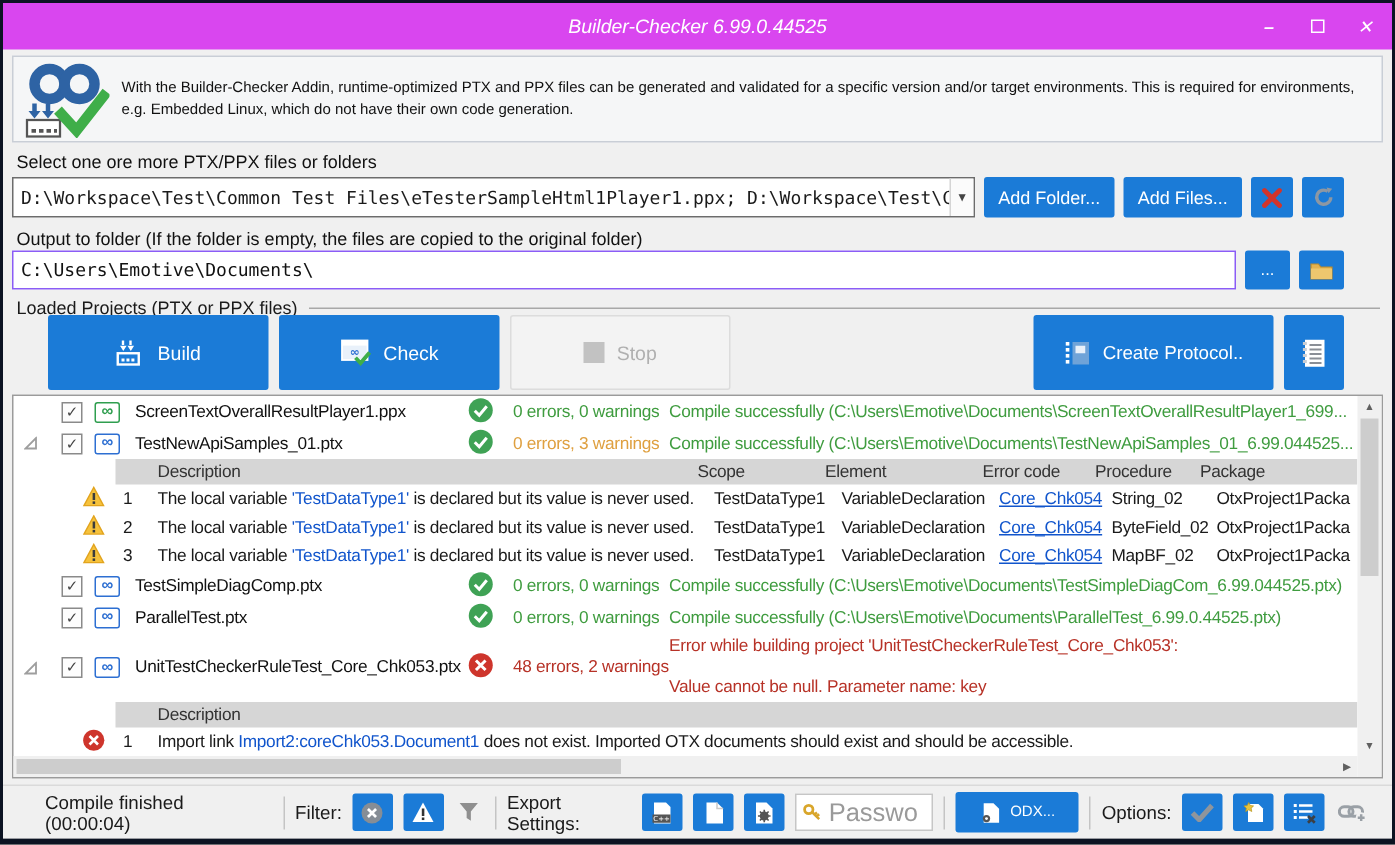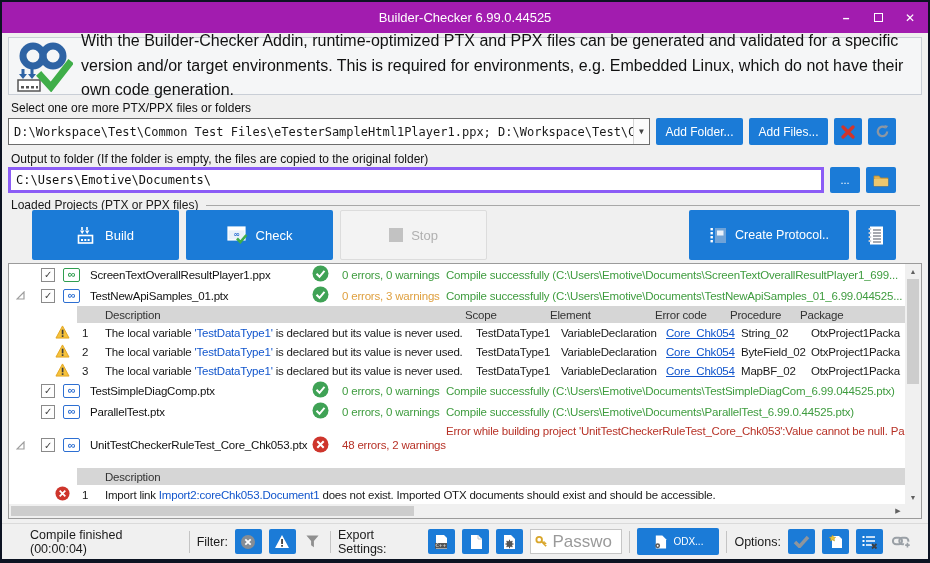--- a/index.html
+++ b/index.html
@@ -5,49 +5,49 @@
   * { margin:0; padding:0; box-sizing:border-box; }
   html,body { background:#444; }
   .window {
     position:relative; width:930px; height:563px;
     background:#f0f0f0;
     border:2px solid #0c1322; border-bottom-width:4px;
     font-family:"Liberation Sans", sans-serif;
     color:#1a1a1a; overflow:hidden;
   }
   
-  .titlebar { position:absolute; left:0; top:0; right:0; height:31px; background:#a21caf; }
+  .titlebar { position:absolute; left:0; top:0; right:0; height:31px; background:#d946ef;font-style:italic; }
   .titlebar .title {
     position:absolute; left:0; right:0; top:0; height:31px;
     display:flex; align-items:center; justify-content:center;
     color:#fff; font-size:13px;
   }
   .win-controls { position:absolute; right:2px; top:0; height:31px; display:flex; }
   .win-btn { width:32px; height:31px; display:flex; align-items:center; justify-content:center; color:#fff; font-size:12px; cursor:pointer; }
   .wb-min  { font-weight:bold; }
   .wb-max span { display:block; width:9px; height:9px; border:1px solid #fff; }
   
   .header-strip {
     position:absolute; left:6px; right:6px; top:35px; height:58px;
     background:#f5f6f7; border:1px solid #c9ced6;
     display:flex; align-items:center; padding:2px 10px 2px 6px;
   }
   .logo { width:58px; height:52px; flex:none; margin-right:8px; }
-  .header-desc { font-size:16px; line-height:1.55; color:#111; }
+  .header-desc { font-size:10px; line-height:1.55; color:#111; }
   
   .sec-label { position:absolute; left:9px; font-size:12px; color:#111; }
   .row-flex { position:absolute; display:flex; gap:6px; align-items:stretch; }
   .combo {
     flex:1; background:#fff; border:1px solid #6c6c6c; display:flex; align-items:center;
     font-family:"DejaVu Sans Mono", monospace; font-size:12px; overflow:hidden;
   }
   .combo .pathtext { flex:1; white-space:nowrap; overflow:hidden; padding:0 2px 0 5px; }
   .combo .arrow { width:16px; align-self:stretch; display:flex; align-items:center; justify-content:center; color:#444; font-size:8px; border-left:1px solid #d5d5d5; background:#fbfbfb; }
   .txt-input {
-    flex:1; border:3px solid #8b5cf6; background:#fff; padding:0 5px;
+    flex:1; border:1px solid #8b5cf6; background:#fff; padding:0 5px;
     font-family:"DejaVu Sans Mono", monospace; font-size:12px; color:#111; outline:none;
   }
   .btn-blue {
     background:#1b7bd7; color:#fff; border:none; border-radius:2px;
     font-size:12px; font-family:inherit; display:flex; align-items:center; justify-content:center;
     cursor:pointer; gap:7px;
   }
   .btn-sq { width:28px; flex:none; }
   
   .group-label { position:absolute; left:9px; right:8px; top:196px; display:flex; align-items:center; font-size:12px; }
@@ -87,21 +87,21 @@
   .sh-desc { width:388px; padding-left:28px; } .sh-scope { width:85px; } .sh-elem { width:105px; }
   .sh-code { width:75px; } .sh-proc { width:70px; } .sh-pkg { flex:1; }
   .subrow { display:flex; align-items:center; height:19px; }
   .w-ind { width:46px; flex:none; } .w-icon { width:20px; flex:none; } .w-num { width:30px; padding-left:7px; flex:none; }
   .w-desc { width:360px; white-space:nowrap; overflow:hidden; flex:none; }
   .w-scope { width:85px; flex:none;margin-left:11px; } .w-elem { width:105px; flex:none; }
   .w-code { width:75px; flex:none; } .w-proc { width:70px; flex:none; }
   .w-pkg { flex:1; white-space:nowrap; overflow:hidden; }
   .err-desc { flex:1; white-space:nowrap; overflow:hidden; }
   .unit-row { height:46px; align-items:center; }
-  .unit-msg { align-self:stretch; display:flex; justify-content:space-between; padding:3px 0 4px 0; }
+  .unit-msg { align-self:stretch; display:flex; flex-direction:column; justify-content:space-between; padding:3px 0 4px 0; }
   
   .vscroll { position:absolute; top:0; right:0; bottom:14px; width:16px; background:#f0f0f0; }
   .vthumb { position:absolute; top:15px; left:2px; right:2px; height:105px; background:#cdcdcd; }
   .sb-arrow { position:absolute; left:0; right:0; height:14px; display:flex; align-items:center; justify-content:center; font-size:7px; color:#606060; cursor:pointer; }
   .hscroll { position:absolute; left:0; right:16px; bottom:0; height:14px; background:#f0f0f0; }
   .hthumb { position:absolute; left:2px; top:2px; bottom:2px; width:45%; background:#cdcdcd; }
   .hs-arrow { position:absolute; top:0; bottom:0; width:14px; display:flex; align-items:center; justify-content:center; font-size:7px; color:#606060; cursor:pointer; }
   .sb-corner { position:absolute; right:0; bottom:0; width:16px; height:14px; background:#f0f0f0; }
   
   .statusbar {

